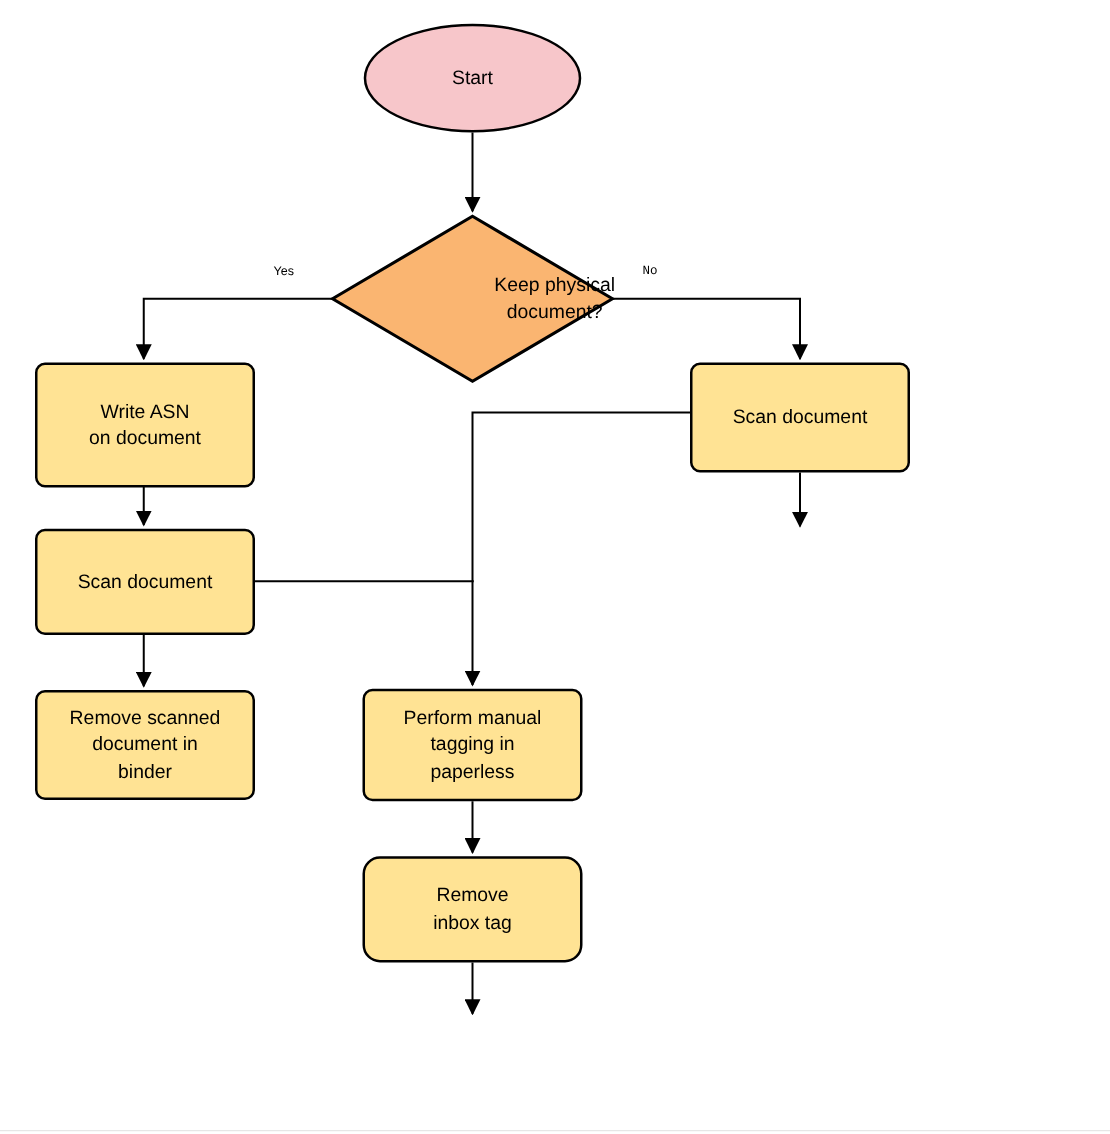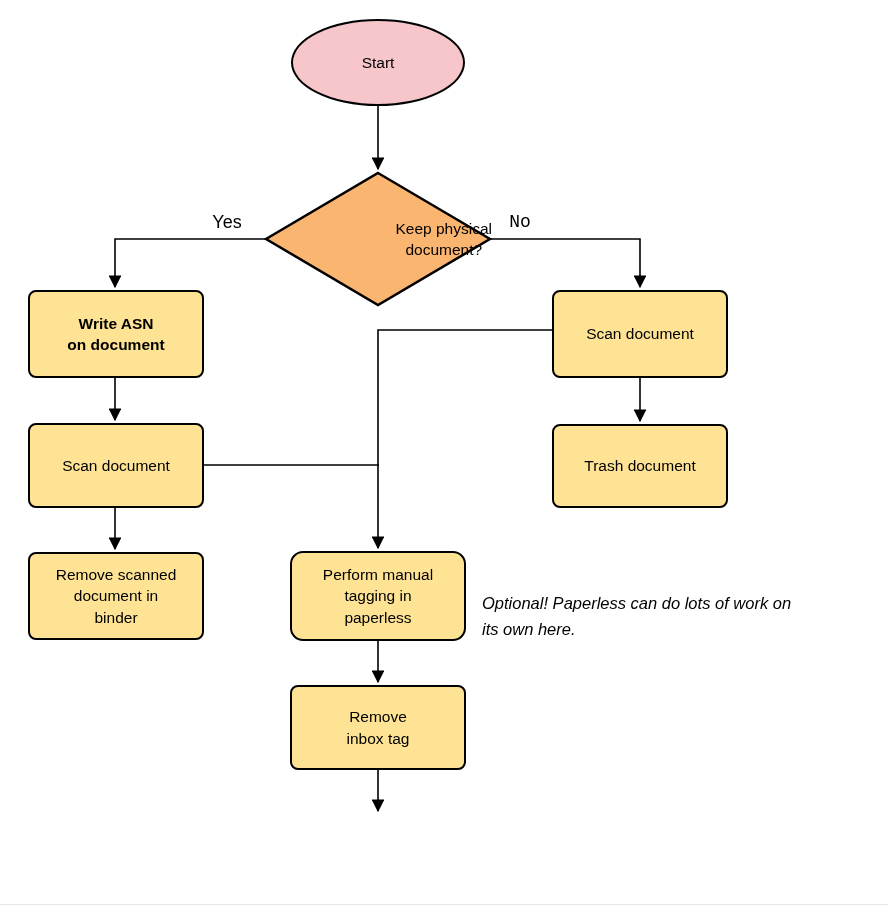--- a/index.html
+++ b/index.html
@@ -58,32 +58,32 @@
     left: 0;
     top: 0;
   }
   .decision-wrap .lbl {
     position: relative;
     z-index: 1;
   }
   
   #n-start    { left: 291px; top: 19px;  width: 174px; height: 87px; }
   #n-decision { left: 264px; top: 171px; width: 228px; height: 136px; justify-content: flex-end; }
-  #n-write    { left: 28px;  top: 290px; width: 176px; height: 88px; font-weight: bold; }
+  #n-write    { left: 28px;  top: 290px; width: 176px; height: 100px; }
   #n-scan-l   { left: 28px;  top: 423px; width: 176px; height: 85px; }
   #n-archive  { left: 28px;  top: 552px; width: 176px; height: 88px; }
   #n-scan-r   { left: 552px; top: 290px; width: 176px; height: 88px; }
   #n-trash    { left: 552px; top: 424px; width: 176px; height: 84px; }
-  #n-tagging  { left: 290px; top: 551px; width: 176px; height: 90px; border-radius: 13px; }
-  #n-remove   { left: 290px; top: 685px; width: 176px; height: 85px; }
+  #n-tagging  { left: 290px; top: 551px; width: 176px; height: 90px; }
+  #n-remove   { left: 290px; top: 685px; width: 176px; height: 85px; border-radius: 14px; }
   #n-end      { left: 291px; top: 814px; width: 174px; height: 86px; }
 
   .edge-label {
     position: absolute;
-    font-size: 18px;
+    font-size: 10px;
     color: #000;
     text-align: center;
   }
   #lbl-yes { left: 202px; top: 212px; width: 50px; }
   #lbl-no  { left: 498px; top: 212px; width: 44px; font-family: Liberation Mono, monospace; }
 
   #annotation {
     position: absolute;
     left: 482px;
     top: 591px;
@@ -152,37 +152,32 @@
   <div class="node process" id="n-archive">
     <span class="lbl">Remove scanned
 document in
 binder</span>
   </div>
 
   <div class="node process" id="n-scan-r">
     <span class="lbl">Scan document</span>
   </div>
 
-  <div class="node process" id="n-trash">
-    <span class="lbl">Trash document</span>
-  </div>
 
   <div class="node process" id="n-tagging">
     <span class="lbl">Perform manual
 tagging in
 paperless</span>
   </div>
 
   <div class="node process" id="n-remove">
     <span class="lbl">Remove
 inbox tag</span>
   </div>
 
 
   <div class="edge-label" id="lbl-yes">Yes</div>
   <div class="edge-label" id="lbl-no">No</div>
 
-  <div id="annotation">Optional! Paperless can do lots of work on
-its own here.</div>
 
   <div id="bottom-border"></div>
 
 </div>
 
 </body></html>

